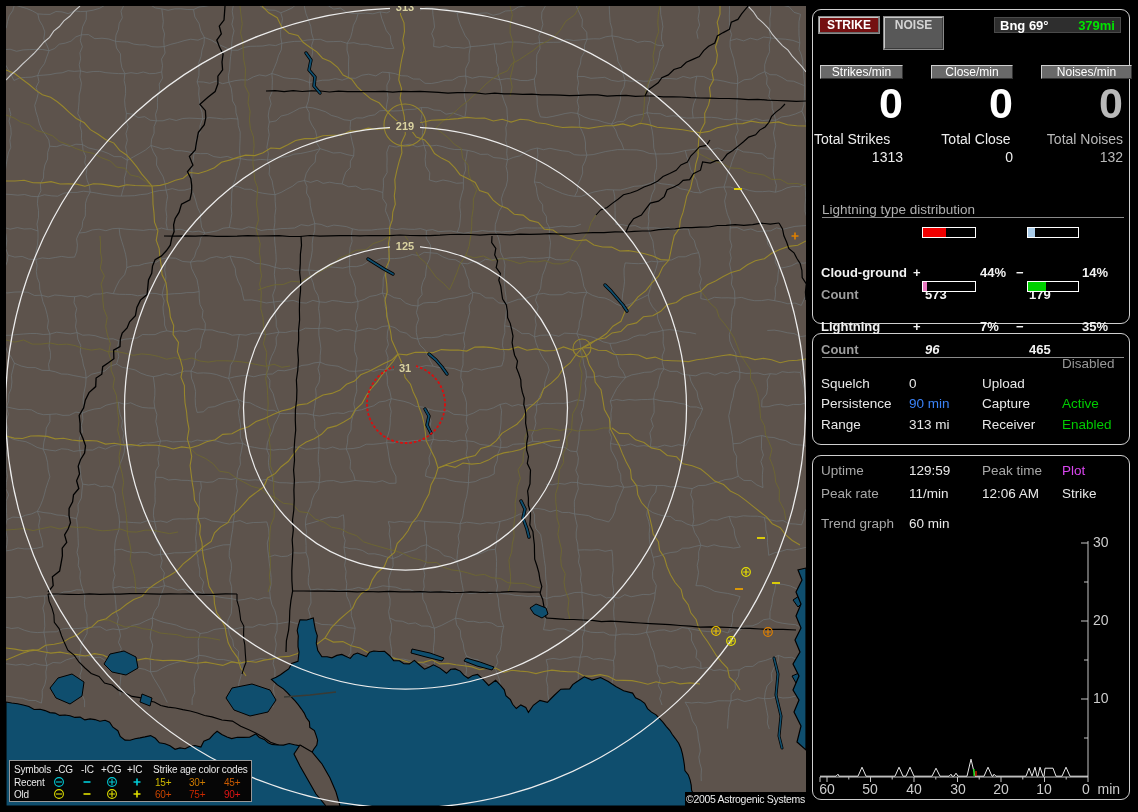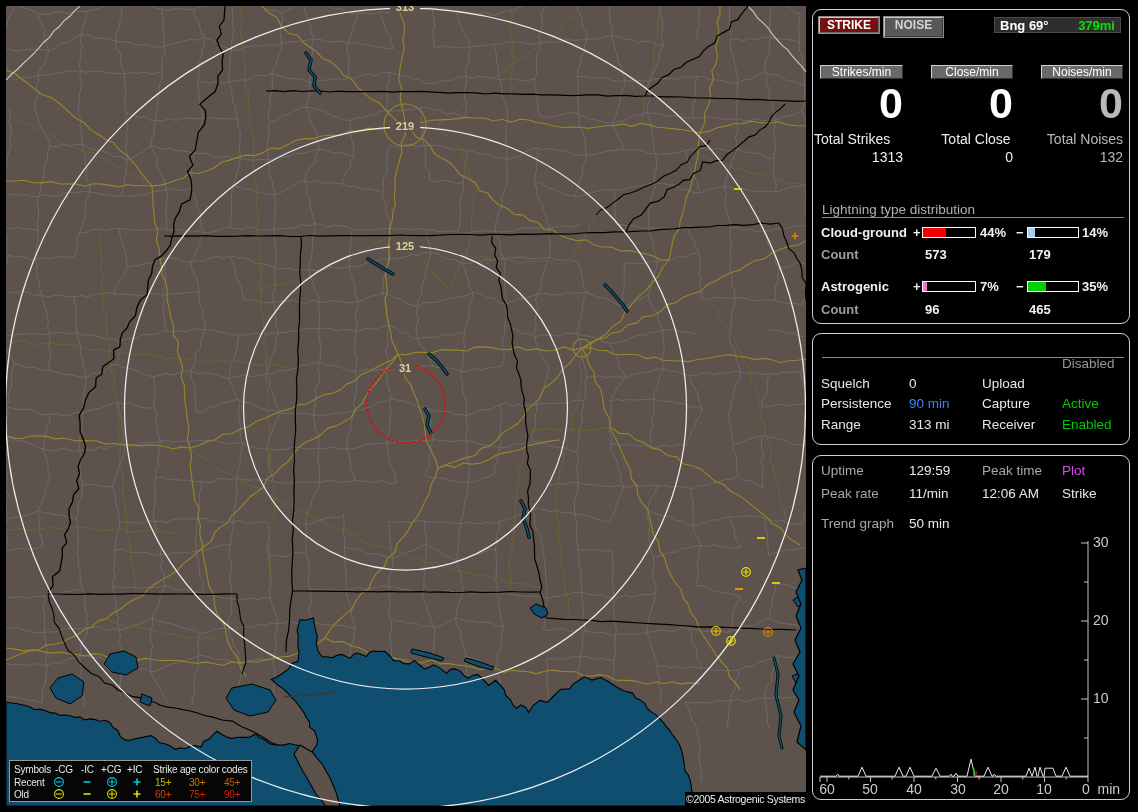--- a/index.html
+++ b/index.html
@@ -2,31 +2,31 @@
 <html><head><meta charset="utf-8"><title>NexStorm</title>
 <style>
 * { margin:0; padding:0; box-sizing:border-box; }
 html,body { background:#000; width:1138px; height:812px; overflow:hidden; }
 body { font-family:"Liberation Sans",sans-serif; }
 #app { position:relative; width:1138px; height:812px; background:#000; }
 .panel { position:absolute; border:1px solid #cfcfcf; border-radius:9px; background:#000; }
 #strikebtn { position:absolute; left:819px; top:17px; width:60px; height:16px; background:#741011;
   border:1px solid; border-color:#c8c8c8 #6a6a6a #6a6a6a #c8c8c8; color:#fff; font-weight:bold;
   font-size:12px; text-align:center; line-height:14px; box-shadow:0 0 0 1px #8a8a8a; }
-#noisebtn { position:absolute; left:884px; top:17px; width:59px; height:20px; background:#585858;
+#noisebtn { position:absolute; left:884px; top:17px; width:59px; height:32px; background:#585858;
   border:1px solid; border-color:#c8c8c8 #3a3a3a #3a3a3a #c8c8c8; color:#d4d4d4; font-weight:bold;
   font-size:12px; text-align:center; line-height:14px; box-shadow:0 0 0 1px #8a8a8a; }
 #bngbox { position:absolute; left:994px; top:17px; width:127px; height:16px; background:#2e2e2e; border:1px solid #4a4a4a;
   font-size:13px; font-weight:bold; line-height:15px; padding:0 5px; }
 .minbtn { position:absolute; top:65px; height:14px; background:#696969;
   border:1px solid; border-color:#cfcfcf #323232 #323232 #cfcfcf; color:#fff;
   font-size:12px; text-align:center; line-height:12px; }
 .bigz { position:absolute; top:82px; width:100px; text-align:right; font-size:43px; font-weight:bold; line-height:43px; }
 .t { position:absolute; white-space:nowrap; }
-.tb { position:absolute; white-space:nowrap; font-size:13px; font-weight:bold; color:#f2f2f2; }
+.tb { position:absolute; white-space:nowrap; font-size:13px; font-weight:bold; color:#f2f2f2;margin-top:40px; }
 .bar { position:absolute; height:11px; border:1px solid #fff; background:#000; }
 .bar div { height:100%; }
 #legend { position:absolute; left:9px; top:760px; width:243px; height:42px; background:#060606;
   border:1px solid #989898; box-shadow:0 0 0 1px #000 inset; }
 .lg { position:absolute; font-size:10px; white-space:nowrap; letter-spacing:-0.2px; }
 #copyright { position:absolute; left:685px; top:792px; width:121px; height:14px; background:#000;
   color:#ededed; font-size:10.5px; text-align:center; line-height:14px; letter-spacing:-0.3px; }
 </style></head>
 <body>
 <div id="app">
@@ -198,21 +198,21 @@
 </div>
 <div id="copyright">©2005 Astrogenic Systems</div>
 <div class="panel" style="left:812px;top:9px;width:318px;height:315px"></div>
     <div class="panel" style="left:812px;top:333px;width:318px;height:112px"></div>
     <div class="panel" style="left:812px;top:455px;width:318px;height:345px"></div>
     <div id="strikebtn">STRIKE</div>
     <div id="noisebtn">NOISE</div>
     <div id="bngbox"><span style="color:#fff">Bng 69°</span><span style="color:#00e400;float:right">379mi</span></div>
     <div class="minbtn" style="left:820px;width:83px">Strikes/min</div>
     <div class="minbtn" style="left:931px;width:82px">Close/min</div>
-    <div class="minbtn" style="left:1041px;width:82px">Noises/min</div>
+    <div class="minbtn" style="left:1041px;width:91px">Noises/min</div>
     <div class="bigz" style="left:803px;color:#fff">0</div>
     <div class="bigz" style="left:913px;color:#fff">0</div>
     <div class="bigz" style="left:1023px;color:#b9b9b9">0</div>
     <div class="t" style="left:814px;top:131px;width:100px;font-size:14px;color:#ededed">Total Strikes</div>
     <div class="t" style="left:926px;top:131px;width:100px;text-align:center;font-size:14px;color:#ededed">Total Close</div>
     <div class="t" style="left:1035px;top:131px;width:100px;text-align:center;font-size:14px;color:#b9b9b9">Total Noises</div>
     <div class="t" style="left:803px;top:149px;width:100px;text-align:right;font-size:14px;color:#ededed">1313</div>
     <div class="t" style="left:913px;top:149px;width:100px;text-align:right;font-size:14px;color:#ededed">0</div>
     <div class="t" style="left:1023px;top:149px;width:100px;text-align:right;font-size:14px;color:#b9b9b9">132</div>
     <div class="t" style="left:822px;top:202px;font-size:13.5px;color:#b0b0b0">Lightning type distribution</div>
@@ -224,33 +224,33 @@
     </div>
     <div class="tb" style="left:980px;top:225px;">44%</div>
     <div class="tb" style="left:1016px;top:225px;">−</div>
     <div class="bar" style="left:1027px;top:227px;width:52px">
       <div style="width:14%;background:#a8cbe8"></div>
     </div>
     <div class="tb" style="left:1082px;top:225px;">14%</div>
     <div class="tb" style="left:821px;top:247px;color:#9d9d9d">Count</div>
     <div class="tb" style="left:925px;top:247px;">573</div>
     <div class="tb" style="left:1029px;top:247px;">179</div>
-    <div class="tb" style="left:821px;top:279px;">Astrogenic</div>
+    <div class="tb" style="left:821px;top:279px;">Lightning</div>
     <div class="tb" style="left:913px;top:279px;">+</div>
     <div class="bar" style="left:922px;top:281px;width:54px">
       <div style="width:8%;background:#e878c0"></div>
     </div>
     <div class="tb" style="left:980px;top:279px;">7%</div>
     <div class="tb" style="left:1016px;top:279px;">−</div>
     <div class="bar" style="left:1027px;top:281px;width:52px">
       <div style="width:35%;background:#00d000"></div>
     </div>
     <div class="tb" style="left:1082px;top:279px;">35%</div>
     <div class="tb" style="left:821px;top:302px;color:#9d9d9d">Count</div>
-    <div class="tb" style="left:925px;top:302px;">96</div>
+    <div class="tb" style="left:925px;top:302px;font-style:italic;">96</div>
     <div class="tb" style="left:1029px;top:302px;">465</div>
     <div style="position:absolute;left:822px;top:357px;width:302px;height:1px;background:#8a8a8a"></div>
     <div class="t" style="left:821px;top:376px;font-size:13.5px;color:#e8e8e8">Squelch</div>
     <div class="t" style="left:909px;top:376px;font-size:13.5px;color:#e8e8e8">0</div>
     <div class="t" style="left:982px;top:376px;font-size:13.5px;color:#e8e8e8">Upload</div>
     <div class="t" style="left:1062px;top:356px;font-size:13.5px;color:#989898">Disabled</div>
     <div class="t" style="left:821px;top:396px;font-size:13.5px;color:#e8e8e8">Persistence</div>
     <div class="t" style="left:909px;top:396px;font-size:13.5px;color:#3b82f6">90 min</div>
     <div class="t" style="left:982px;top:396px;font-size:13.5px;color:#e8e8e8">Capture</div>
     <div class="t" style="left:1062px;top:396px;font-size:13.5px;color:#00cc00">Active</div>
@@ -260,21 +260,21 @@
     <div class="t" style="left:1062px;top:417px;font-size:13.5px;color:#00cc00">Enabled</div>
     <div class="t" style="left:821px;top:463px;font-size:13.5px;color:#a8a8a8">Uptime</div>
     <div class="t" style="left:909px;top:463px;font-size:13.5px;color:#e8e8e8">129:59</div>
     <div class="t" style="left:982px;top:463px;font-size:13.5px;color:#a8a8a8">Peak time</div>
     <div class="t" style="left:1062px;top:463px;font-size:13.5px;color:#d946ef">Plot</div>
     <div class="t" style="left:821px;top:486px;font-size:13.5px;color:#a8a8a8">Peak rate</div>
     <div class="t" style="left:909px;top:486px;font-size:13.5px;color:#e8e8e8">11/min</div>
     <div class="t" style="left:982px;top:486px;font-size:13.5px;color:#e8e8e8">12:06 AM</div>
     <div class="t" style="left:1062px;top:486px;font-size:13.5px;color:#e8e8e8">Strike</div>
     <div class="t" style="left:821px;top:516px;font-size:13.5px;color:#a8a8a8">Trend graph</div>
-    <div class="t" style="left:909px;top:516px;font-size:13.5px;color:#e8e8e8">50 min</div>
+    <div class="t" style="left:909px;top:516px;font-size:13.5px;color:#e8e8e8">60 min</div>
 <svg width="326" height="282" viewBox="812 530 326 282" style="position:absolute;left:812px;top:530px">
       <path d="M1088,541 V777 M820,777 H1088" stroke="#c4c4c4" stroke-width="1" fill="none"></path>
       <path d="M1084,738 H1088" stroke="#c4c4c4" stroke-width="1"></path>
       <path d="M1081,699 H1088" stroke="#c4c4c4" stroke-width="1"></path>
       <path d="M1084,660 H1088" stroke="#c4c4c4" stroke-width="1"></path>
       <path d="M1081,621 H1088" stroke="#c4c4c4" stroke-width="1"></path>
       <path d="M1084,582 H1088" stroke="#c4c4c4" stroke-width="1"></path>
       <path d="M1081,543 H1088" stroke="#c4c4c4" stroke-width="1"></path>
       <text x="1093" y="703" font-size="14" fill="#cccccc">10</text>
       <text x="1093" y="625" font-size="14" fill="#cccccc">20</text>

